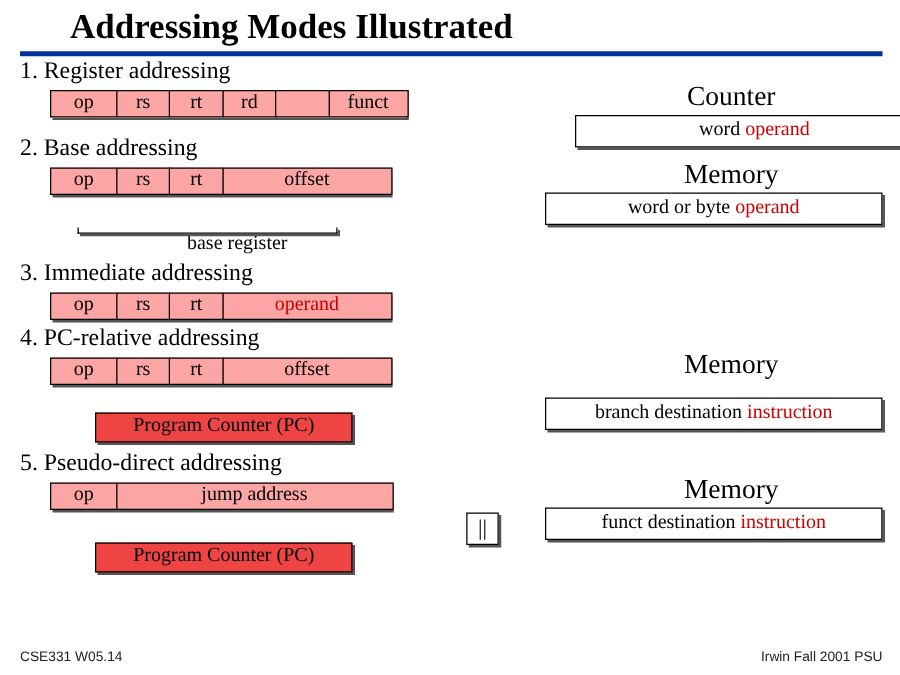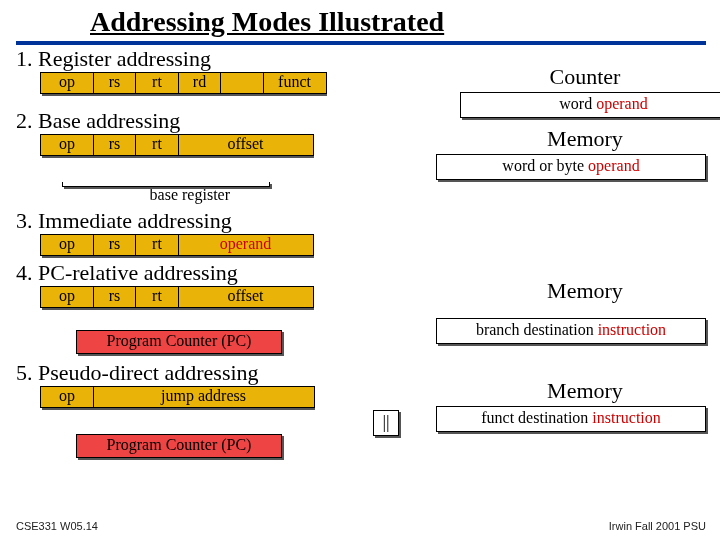--- a/index.html
+++ b/index.html
@@ -12,45 +12,43 @@
     color: #000;
     font-size: 16px;
     position: relative;
   }
   .title {
     position: absolute;
     left: 56px;
     top: 6px;
     font-size: 28px;
     font-weight: bold;
-    text-decoration: underline;
-    margin-left: 34px;
   }
   .hr {
     position: absolute;
     left: 16px;
     right: 14px;
     top: 41px;
     height: 4px;
     background: #003399;
   }
   .abs { position: absolute; }
-  .heading { font-size: 22px; }
+  .heading { font-size: 19px; }
   .fieldrow {
     position: absolute;
     display: flex;
   }
   .cell {
     border: 1.5px solid #000;
     box-sizing: border-box;
     height: 22px;
     line-height: 18px;
     text-align: center;
     font-size: 16px;
-    background: #eab308;
+    background: #fca5a5;
     margin-right: -1.5px;
   }
   .shadow {
     box-shadow: 2px 2px 0 #555;
   }
   .mem-title {
     font-size: 22px;
     text-align: center;
   }
   .mem-box {

